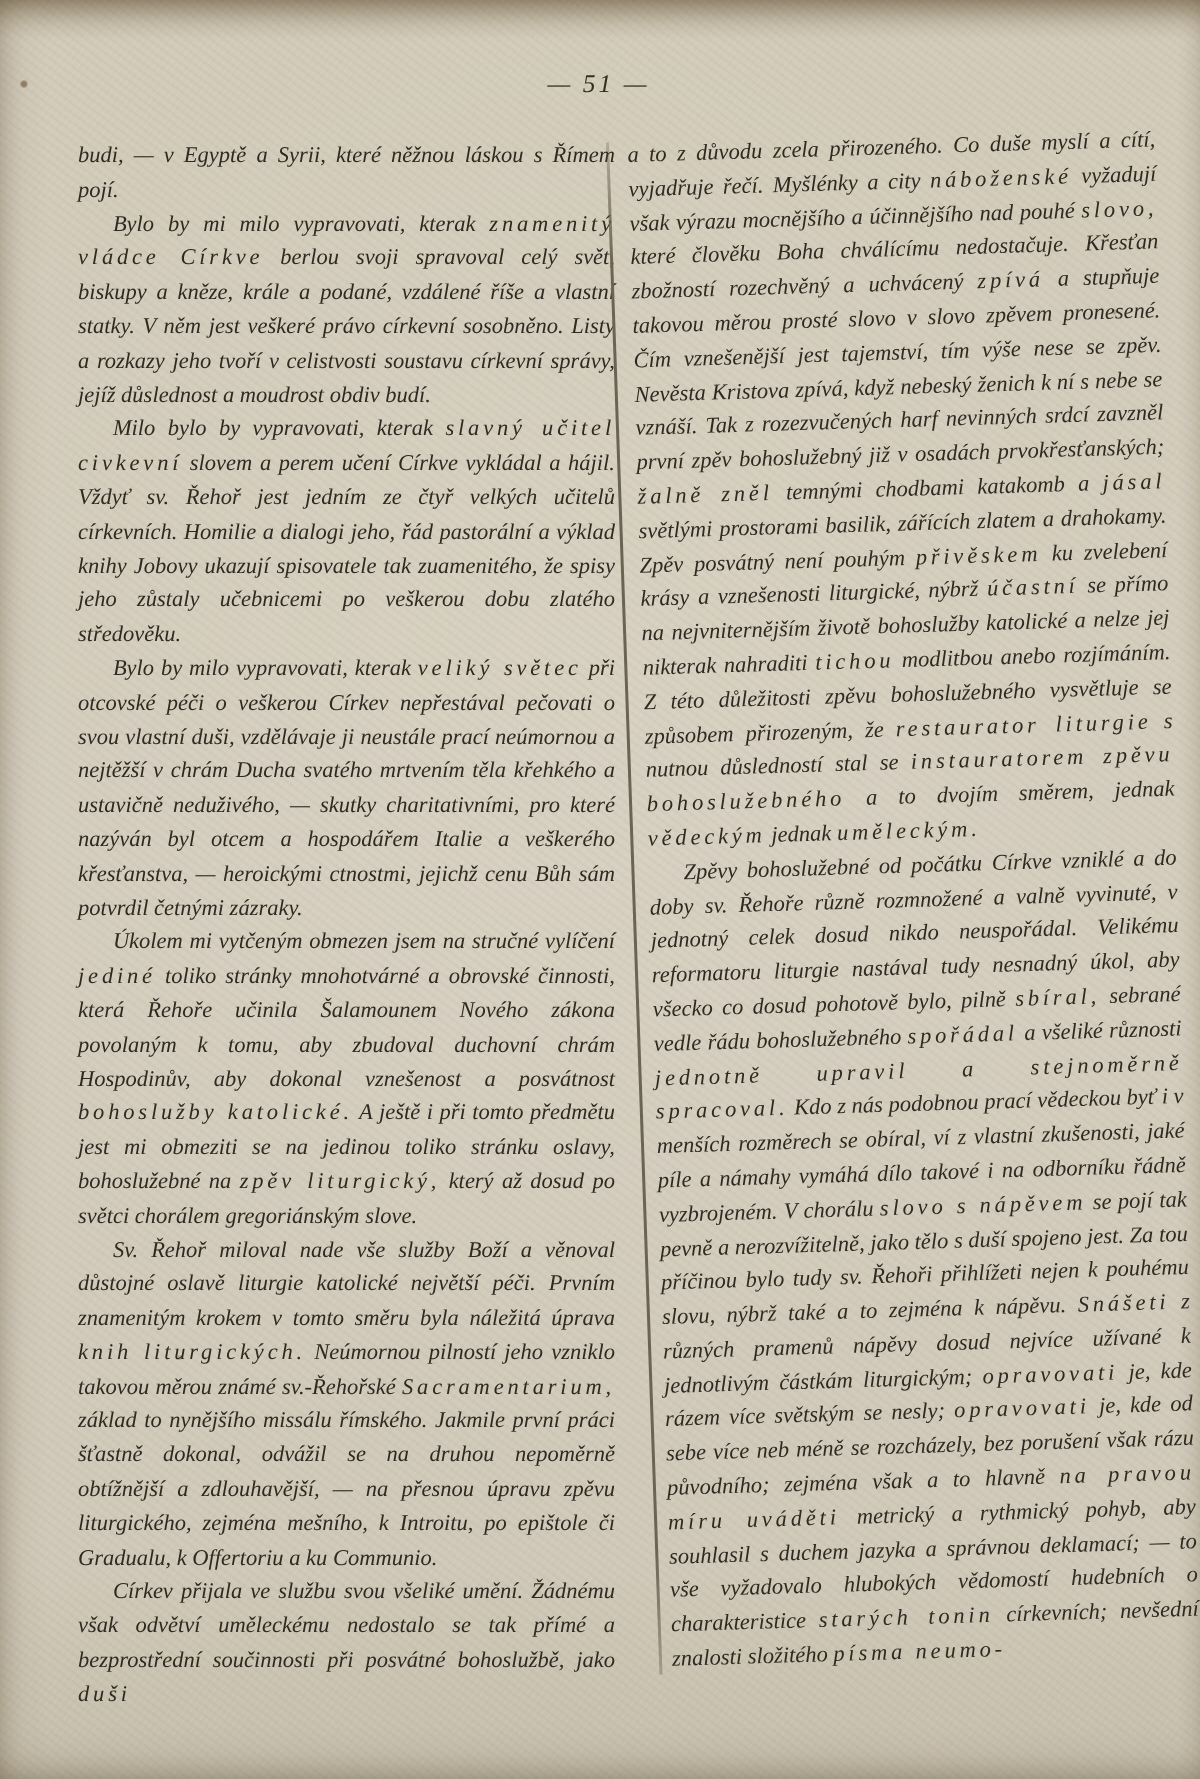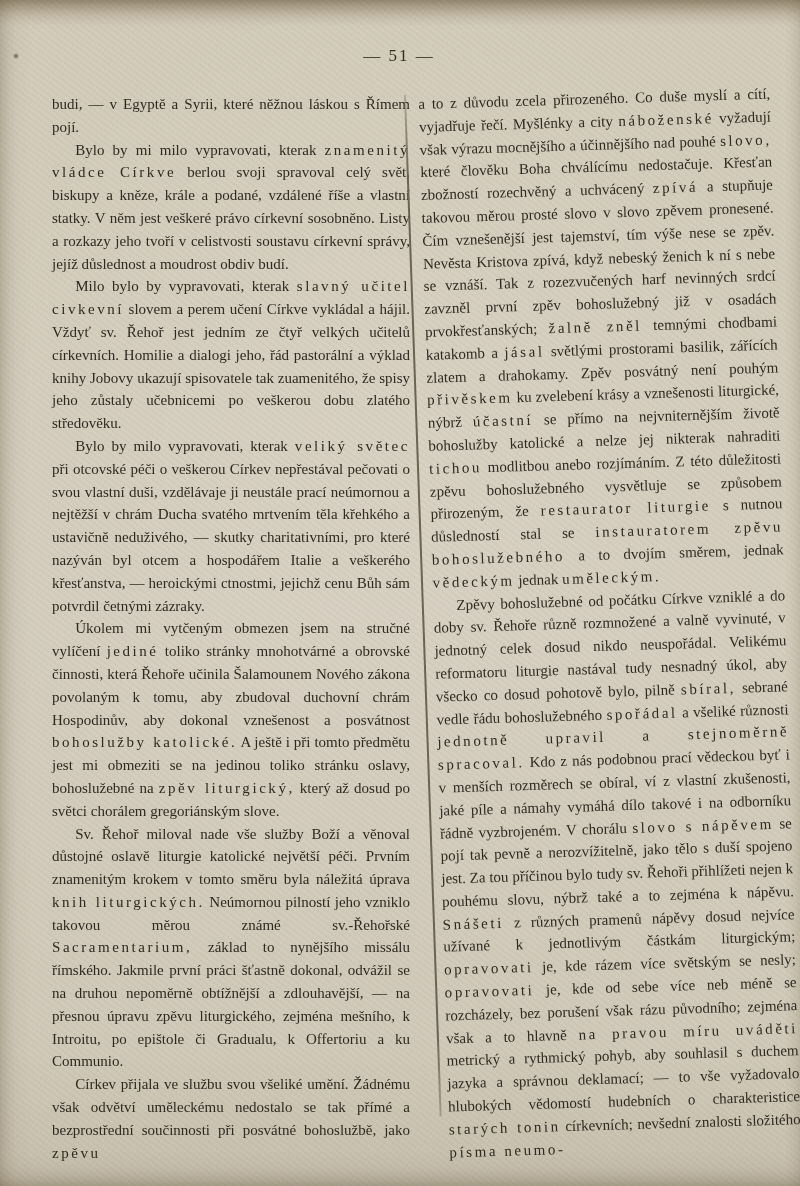--- a/index.html
+++ b/index.html
@@ -24,20 +24,21 @@
       radial-gradient(circle 2px at 120px 905px, rgba(92,70,40,.3) 0 1px, transparent 2px),
       repeating-linear-gradient(37deg, rgba(120,100,70,.045) 0 2px, transparent 2px 5px),
       repeating-linear-gradient(-53deg, rgba(255,255,250,.05) 0 1px, transparent 1px 4px),
       radial-gradient(ellipse 620px 700px at 48% 38%, rgba(255,255,248,.10), transparent 70%),
       linear-gradient(180deg,#bdb29b 0px,#d2cbba 26px,#d4cdbe 55%,#d0c9b9 88%,#c6beac 100%);
     box-shadow:
       inset 0 16px 22px -14px rgba(80,64,38,.6),
       inset 16px 0 34px -24px rgba(80,64,38,.45),
       inset -8px 0 22px -16px rgba(80,64,38,.22),
       inset 0 -20px 30px -22px rgba(80,64,38,.5);
+    font-style: italic;
   }
   .page-number{
     position:absolute;
     top:46px;left:34px;width:730px;
     text-align:center;
     font-size:17px;
     letter-spacing:.12em;
     color:#332e24;
   }
   .text-block{
@@ -76,21 +77,21 @@
 <div class="page">
   <div class="page-number">— 51 —</div>
   <div class="text-block">
     <div class="col col-left">
         <p class="para"><span class="seg">budi, — v Egyptě a Syrii, které něžnou láskou s Římem pojí.</span></p>
         <p class="para indent"><span class="seg">Bylo by mi milo vypravovati, kterak </span><span class="seg sp">znamenitý vládce Církve</span><span class="seg"> berlou svoji spravoval celý svět, biskupy a kněze, krále a podané, vzdálené říše a vlastní statky. V něm jest veškeré právo církevní sosobněno. Listy a rozkazy jeho tvoří v celistvosti soustavu církevní správy, jejíž důslednost a moudrost obdiv budí.</span></p>
         <p class="para indent"><span class="seg">Milo bylo by vypravovati, kterak </span><span class="seg sp">slavný učitel civkevní</span><span class="seg"> slovem a perem učení Církve vykládal a hájil. Vždyť sv. Řehoř jest jedním ze čtyř velkých učitelů církevních. Homilie a dialogi jeho, řád pastorální a výklad knihy Jobovy ukazují spisovatele tak zuamenitého, že spisy jeho zůstaly učebnicemi po veškerou dobu zlatého středověku.</span></p>
         <p class="para indent"><span class="seg">Bylo by milo vypravovati, kterak </span><span class="seg sp">veliký světec</span><span class="seg"> při otcovské péči o veškerou Církev nepřestával pečovati o svou vlastní duši, vzdělávaje ji neustále prací neúmornou a nejtěžší v chrám Ducha svatého mrtvením těla křehkého a ustavičně neduživého, — skutky charitativními, pro které nazýván byl otcem a hospodářem Italie a veškerého křesťanstva, — heroickými ctnostmi, jejichž cenu Bůh sám potvrdil četnými zázraky.</span></p>
         <p class="para indent"><span class="seg">Úkolem mi vytčeným obmezen jsem na stručné vylíčení </span><span class="seg sp">jediné</span><span class="seg"> toliko stránky mnohotvárné a obrovské činnosti, která Řehoře učinila Šalamounem Nového zákona povolaným k tomu, aby zbudoval duchovní chrám Hospodinův, aby dokonal vznešenost a posvátnost </span><span class="seg sp">bohoslužby katolické.</span><span class="seg"> A ještě i při tomto předmětu jest mi obmeziti se na jedinou toliko stránku oslavy, bohoslužebné na </span><span class="seg sp">zpěv liturgický,</span><span class="seg"> který až dosud po světci chorálem gregoriánským slove.</span></p>
         <p class="para indent"><span class="seg">Sv. Řehoř miloval nade vše služby Boží a věnoval důstojné oslavě liturgie katolické největší péči. Prvním znamenitým krokem v tomto směru byla náležitá úprava </span><span class="seg sp">knih liturgických.</span><span class="seg"> Neúmornou pilností jeho vzniklo takovou měrou známé sv.-Řehořské </span><span class="seg sp">Sacramentarium,</span><span class="seg"> základ to nynějšího missálu římského. Jakmile první práci šťastně dokonal, odvážil se na druhou nepoměrně obtížnější a zdlouhavější, — na přesnou úpravu zpěvu liturgického, zejména mešního, k Introitu, po epištole či Gradualu, k Offertoriu a ku Communio.</span></p>
-        <p class="para indent"><span class="seg">Církev přijala ve službu svou všeliké umění. Žádnému však odvětví uměleckému nedostalo se tak přímé a bezprostřední součinnosti při posvátné bohoslužbě, jako </span><span class="seg sp">zpěvu</span></p>
+        <p class="para indent"><span class="seg">Církev přijala ve službu svou všeliké umění. Žádnému však odvětví uměleckému nedostalo se tak přímé a bezprostřední součinnosti při posvátné bohoslužbě, jako </span><span class="seg sp">duši</span></p>
       </div>
     <div class="divider"></div>
     <div class="col col-right">
         <p class="para"><span class="seg">a to z důvodu zcela přirozeného. Co duše myslí a cítí, vyjadřuje řečí. Myšlénky a city </span><span class="seg sp">náboženské</span><span class="seg"> vyžadují však výrazu mocnějšího a účinnějšího nad pouhé </span><span class="seg sp">slovo,</span><span class="seg"> které člověku Boha chválícímu nedostačuje. Křesťan zbožností rozechvěný a uchvácený </span><span class="seg sp">zpívá</span><span class="seg"> a stupňuje takovou měrou prosté slovo v slovo zpěvem pronesené. Čím vznešenější jest tajemství, tím výše nese se zpěv. Nevěsta Kristova zpívá, když nebeský ženich k ní s nebe se vznáší. Tak z rozezvučených harf nevinných srdcí zavzněl první zpěv bohoslužebný již v osadách prvokřesťanských; </span><span class="seg sp">žalně zněl</span><span class="seg"> temnými chodbami katakomb a </span><span class="seg sp">jásal</span><span class="seg"> světlými prostorami basilik, zářících zlatem a drahokamy. Zpěv posvátný není pouhým </span><span class="seg sp">přivěskem</span><span class="seg"> ku zvelebení krásy a vznešenosti liturgické, nýbrž </span><span class="seg sp">účastní</span><span class="seg"> se přímo na nejvniternějším životě bohoslužby katolické a nelze jej nikterak nahraditi </span><span class="seg sp">tichou</span><span class="seg"> modlitbou anebo rozjímáním. Z této důležitosti zpěvu bohoslužebného vysvětluje se způsobem přirozeným, že </span><span class="seg sp">restaurator liturgie</span><span class="seg"> s nutnou důsledností stal se </span><span class="seg sp">instauratorem zpěvu bohoslužebného</span><span class="seg"> a to dvojím směrem, jednak </span><span class="seg sp">vědeckým</span><span class="seg"> jednak </span><span class="seg sp">uměleckým.</span></p>
         <p class="para indent"><span class="seg">Zpěvy bohoslužebné od počátku Církve vzniklé a do doby sv. Řehoře různě rozmnožené a valně vyvinuté, v jednotný celek dosud nikdo neuspořádal. Velikému reformatoru liturgie nastával tudy nesnadný úkol, aby všecko co dosud pohotově bylo, pilně </span><span class="seg sp">sbíral,</span><span class="seg"> sebrané vedle řádu bohoslužebného </span><span class="seg sp">spořádal</span><span class="seg"> a všeliké různosti </span><span class="seg sp">jednotně upravil a stejnoměrně spracoval.</span><span class="seg"> Kdo z nás podobnou prací vědeckou byť i v menších rozměrech se obíral, ví z vlastní zkušenosti, jaké píle a námahy vymáhá dílo takové i na odborníku řádně vyzbrojeném. V chorálu </span><span class="seg sp">slovo s nápěvem</span><span class="seg"> se pojí tak pevně a nerozvížitelně, jako tělo s duší spojeno jest. Za tou příčinou bylo tudy sv. Řehoři přihlížeti nejen k pouhému slovu, nýbrž také a to zejména k nápěvu. </span><span class="seg sp">Snášeti</span><span class="seg"> z různých pramenů nápěvy dosud nejvíce užívané k jednotlivým částkám liturgickým; </span><span class="seg sp">opravovati</span><span class="seg"> je, kde rázem více světským se nesly; </span><span class="seg sp">opravovati</span><span class="seg"> je, kde od sebe více neb méně se rozcházely, bez porušení však rázu původního; zejména však a to hlavně </span><span class="seg sp">na pravou míru uváděti</span><span class="seg"> metrický a rythmický pohyb, aby souhlasil s duchem jazyka a správnou deklamací; — to vše vyžadovalo hlubokých vědomostí hudebních o charakteristice </span><span class="seg sp">starých tonin</span><span class="seg"> církevních; nevšední znalosti složitého </span><span class="seg sp">písma neumo-</span></p>
       </div>
   </div>
 </div>
 
 </body></html>

